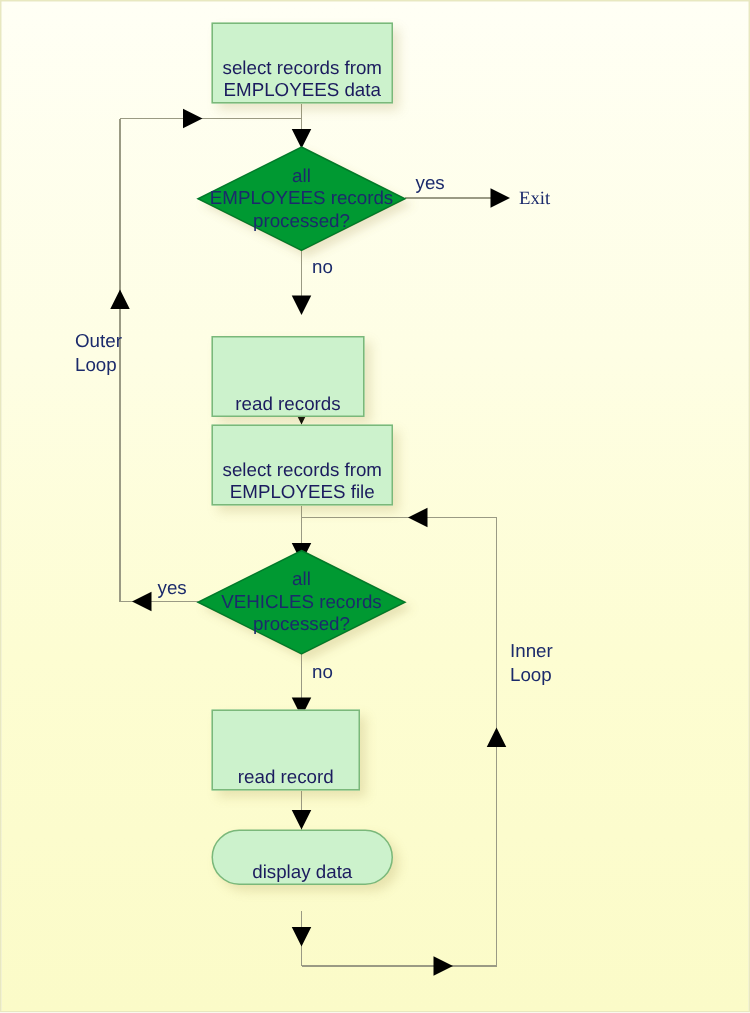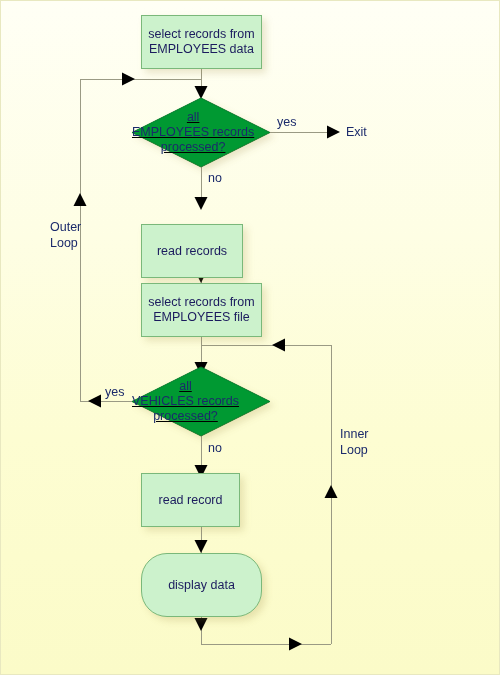--- a/index.html
+++ b/index.html
@@ -30,27 +30,27 @@
     justify-content: center;
     text-align: center;
     color: #1b1b5e;
     font-size: 12.5px;
     line-height: 15px;
   }
   .proc {
     background: #ccf2cc;
     border: 1px solid #7ab87a;
     box-shadow: 4px 4px 7px rgba(160,140,70,0.22);
+    align-items: flex-end;
   }
   .diamond-wrap {
     position: absolute;
     display: flex;
     align-items: center;
-    justify-content: flex-start;
-    text-decoration: underline;
+    justify-content: center;
   }
   .diamond-shape {
     position: absolute;
     left: 0; top: 0;
     width: 100%; height: 100%;
     overflow: visible;
   }
   .diamond-label {
     position: relative;
     text-align: center;
@@ -167,21 +167,21 @@
     <span>
       <span>select records from</span><br>
       <span>EMPLOYEES file</span>
     </span>
   </div>
 
   <div class="node proc" style="left:140px; top:472px; width:99px; height:54px;">
     <span>read record</span>
   </div>
 
-  <div class="node proc" style="left:140px; top:552px; width:121px; height:64px;border-radius:26px;">
+  <div class="node proc" style="left:140px; top:552px; width:121px; height:37px;border-radius:26px;">
     <span>display data</span>
   </div>
 
   <div class="diamond-wrap" style="left:131px; top:97px; width:138px; height:69px;">
     <svg class="diamond-shape" viewBox="0 0 138 69" xmlns="http://www.w3.org/2000/svg" preserveAspectRatio="none">
       <polygon points="69,0 138,34.5 69,69 0,34.5" fill="#009933" stroke="#007A29" stroke-width="1" filter="url(#softshadow)"></polygon>
     </svg>
     <div class="diamond-label">
       <span>all</span><br>
       <span>EMPLOYEES records</span><br>
@@ -201,21 +201,21 @@
   </div>
 
   <span class="edge-label" style="left:276px; top:114px;">yes</span>
 
   <span class="edge-label" style="left:207px; top:170px;">no</span>
 
   <span class="edge-label" style="left:104px; top:384px;">yes</span>
 
   <span class="edge-label" style="left:207px; top:440px;">no</span>
 
-  <span class="term-label" style="left:345px; top:124px;">Exit</span>
+  <span class="term-label" style="left:345px; top:124px;font-family:Liberation Serif, serif;">Exit</span>
 
   <div class="loop-label" style="left:49px; top:219px; text-align:left;">
     <span>Outer</span><br>
     <span>Loop</span>
   </div>
 
   <div class="loop-label" style="left:339px; top:426px; text-align:left;">
     <span>Inner</span><br>
     <span>Loop</span>
   </div>

